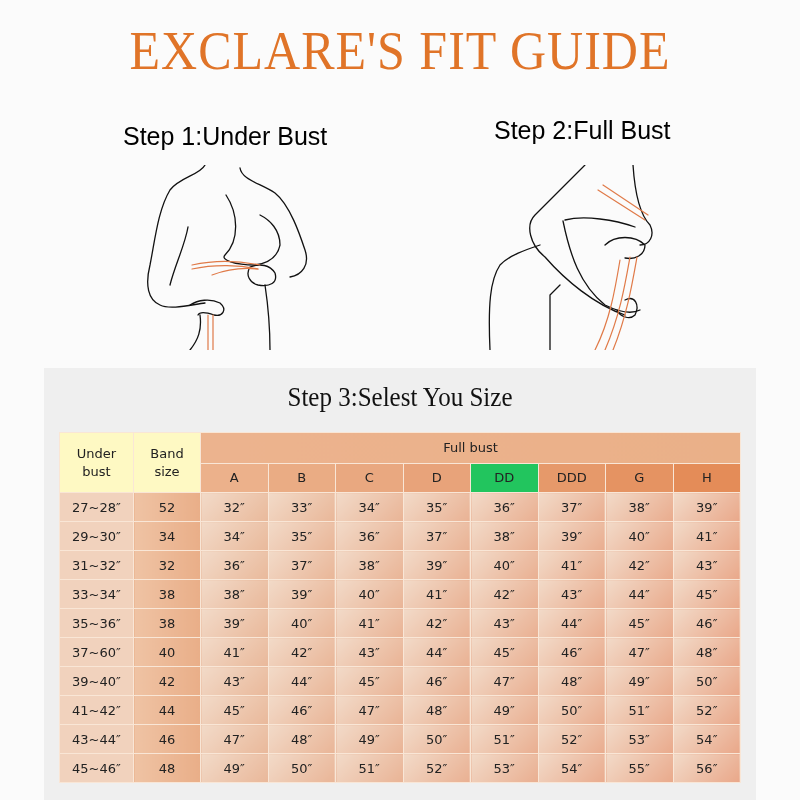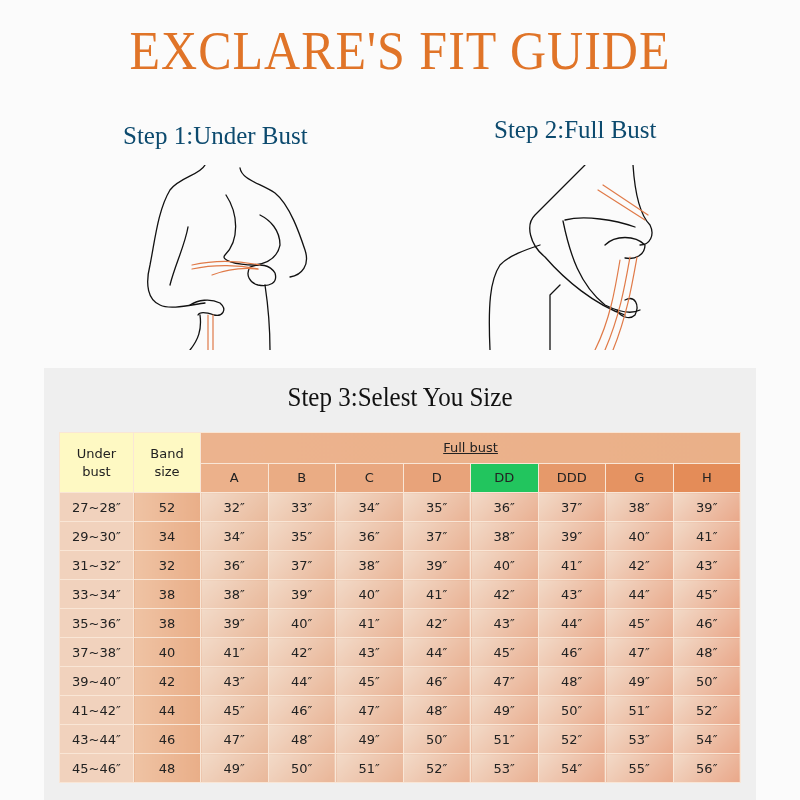--- a/index.html
+++ b/index.html
@@ -1,28 +1,28 @@
 <!DOCTYPE html>
 <html><head>
 <meta charset="utf-8">
 <style>
   html, body { margin:0; padding:0; }
   body { width:800px; height:800px; background:#fbfbfb; position:relative; overflow:hidden; font-family:"DejaVu Sans", sans-serif; }
   .title { position:absolute; left:0; top:22px; width:800px; text-align:center; font-family:"Liberation Serif", serif; font-size:50px; color:#e07428; letter-spacing:1px; transform:scaleY(1.08); }
-  .step-label { position:absolute; font-family:Liberation Serif, serif; font-size:25px; color:#0c4a6e; white-space:nowrap; }
+  .step-label { position:absolute; font-family:Liberation Sans, sans-serif; font-size:25px; color:#000000; white-space:nowrap; }
   .step1-label { left:123px; top:122px; }
   .step2-label { left:494px; top:116px; }
   .fig { position:absolute; }
   .fig1 { left:130px; top:165px; width:210px; height:185px; }
   .fig2 { left:485px; top:165px; width:210px; height:185px; }
   .panel { position:absolute; left:44px; top:368px; width:712px; height:432px; background:#efefef; }
   .step3-label { position:absolute; left:0; top:383px; width:800px; text-align:center; font-family:"Liberation Serif", serif; font-size:25px; color:#111; transform:scaleY(1.08); }
   table.sizes { position:absolute; left:59px; top:432px; width:681px; border-collapse:collapse; table-layout:fixed; }
   table.sizes td, table.sizes th { border:1.5px solid #f9e6d6; text-align:center; font-weight:normal; color:#222; font-size:13px; padding:0; }
-  th.h-group { height:28px; background:linear-gradient(90deg,#ecb38e,#eab088); text-align:left; padding-left:236px;text-decoration:underline; }
+  th.h-group { height:28px; background:linear-gradient(90deg,#ecb38e,#eab088); text-align:left; padding-left:236px; }
   th.h-col { background:#fef9c3;margin-top:20px; }
   th.h-size { height:27px; }
   td { height:28px; }
   td.ub { background:#f1d2bd; }
   td.band { background:linear-gradient(90deg,#efc3a4,#e9ae88); }
   td.val { background:#efd3bf; }
 </style>
 </head>
 <body>
 
@@ -155,21 +155,21 @@
         <td class="val" style="background: linear-gradient(135deg, rgb(242, 218, 200), rgb(233, 184, 154));">39″</td>
         <td class="val" style="background: linear-gradient(135deg, rgb(242, 218, 200), rgb(233, 182, 152));">40″</td>
         <td class="val" style="background: linear-gradient(135deg, rgb(242, 218, 200), rgb(233, 179, 149));">41″</td>
         <td class="val" style="background: linear-gradient(135deg, rgb(242, 218, 200), rgb(233, 177, 147));">42″</td>
         <td class="val" style="background: linear-gradient(135deg, rgb(242, 218, 200), rgb(233, 175, 145));">43″</td>
         <td class="val" style="background: linear-gradient(135deg, rgb(242, 218, 200), rgb(233, 172, 142));">44″</td>
         <td class="val" style="background: linear-gradient(135deg, rgb(242, 218, 200), rgb(233, 170, 140));">45″</td>
         <td class="val" style="background: linear-gradient(135deg, rgb(242, 218, 200), rgb(233, 167, 137));">46″</td>
       </tr>
       <tr>
-        <td class="ub">37~38″</td>
+        <td class="ub">37~60″</td>
         <td class="band">40</td>
         <td class="val" style="background: linear-gradient(135deg, rgb(242, 218, 200), rgb(233, 184, 154));">41″</td>
         <td class="val" style="background: linear-gradient(135deg, rgb(242, 218, 200), rgb(233, 182, 152));">42″</td>
         <td class="val" style="background: linear-gradient(135deg, rgb(242, 218, 200), rgb(233, 179, 149));">43″</td>
         <td class="val" style="background: linear-gradient(135deg, rgb(242, 218, 200), rgb(233, 177, 147));">44″</td>
         <td class="val" style="background: linear-gradient(135deg, rgb(242, 218, 200), rgb(233, 175, 145));">45″</td>
         <td class="val" style="background: linear-gradient(135deg, rgb(242, 218, 200), rgb(233, 172, 142));">46″</td>
         <td class="val" style="background: linear-gradient(135deg, rgb(242, 218, 200), rgb(233, 170, 140));">47″</td>
         <td class="val" style="background: linear-gradient(135deg, rgb(242, 218, 200), rgb(233, 167, 137));">48″</td>
       </tr>

